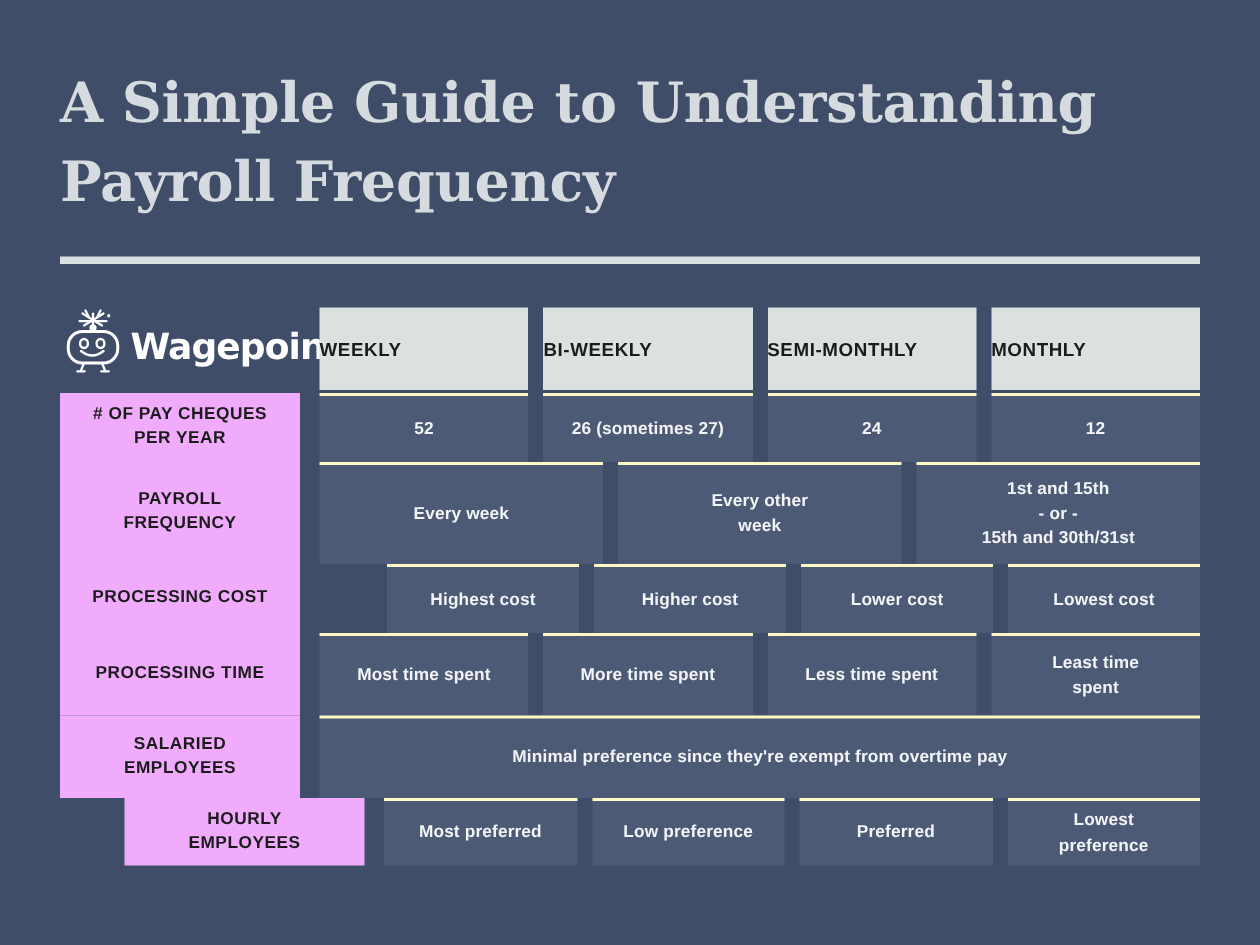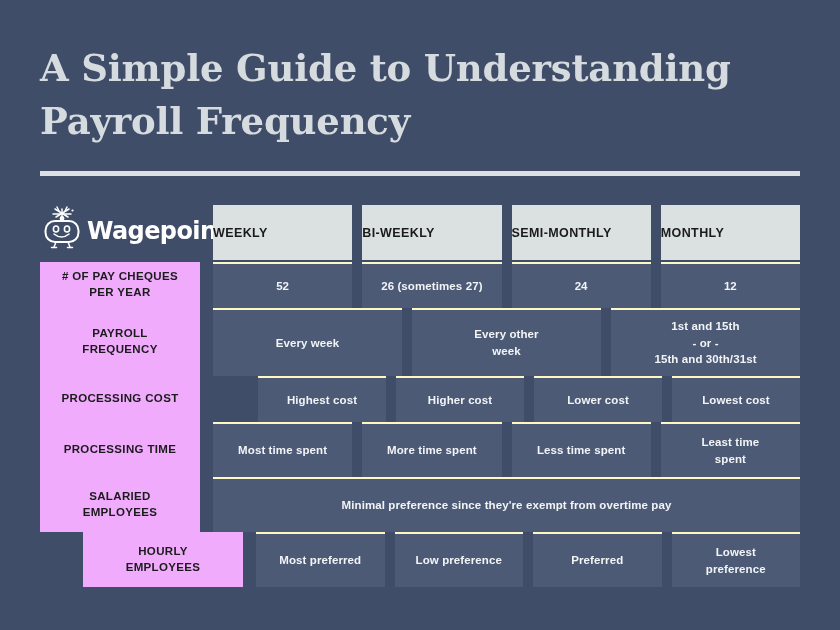--- a/index.html
+++ b/index.html
@@ -162,21 +162,21 @@
     flex: 1 1 auto;
     margin-right: 0;
   }
 
   
   .r0 { height: 46px; }
   .r1 { height: 68px; }
   .r2 { height: 46px; gap: 45px; }
   .r3 { height: 55px; justify-content: space-between; }
   .r4 { height: 55px; }
-  .r5 { height: 55px; padding-left: 43px; }
+  .r5 { height: 45px; padding-left: 43px; }
 </style>
 </head>
 <body>
 
 <div class="page">
 
   <div class="title-block">
     <h1 class="title">A Simple Guide to Understanding
 Payroll Frequency</h1>
   </div>

